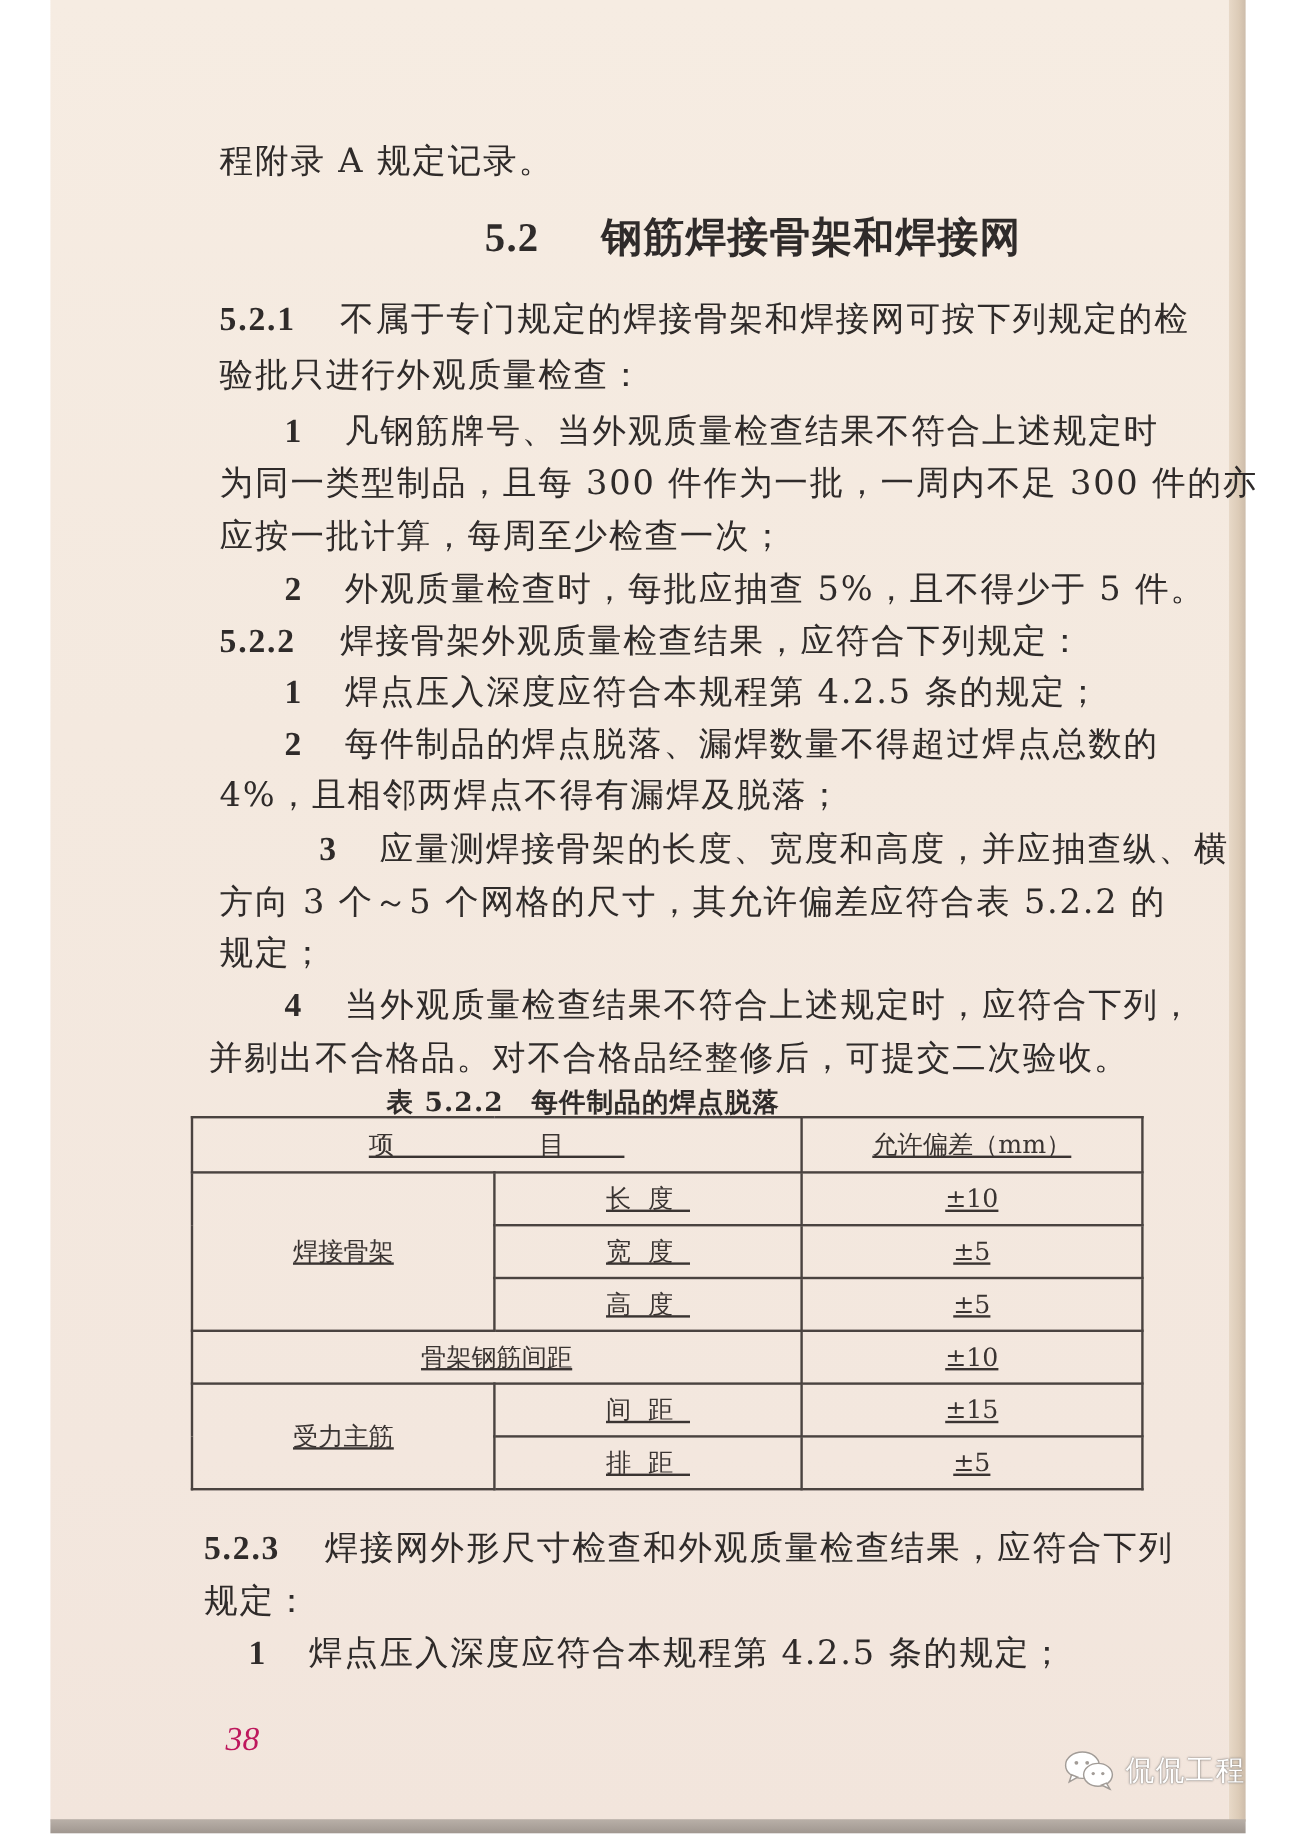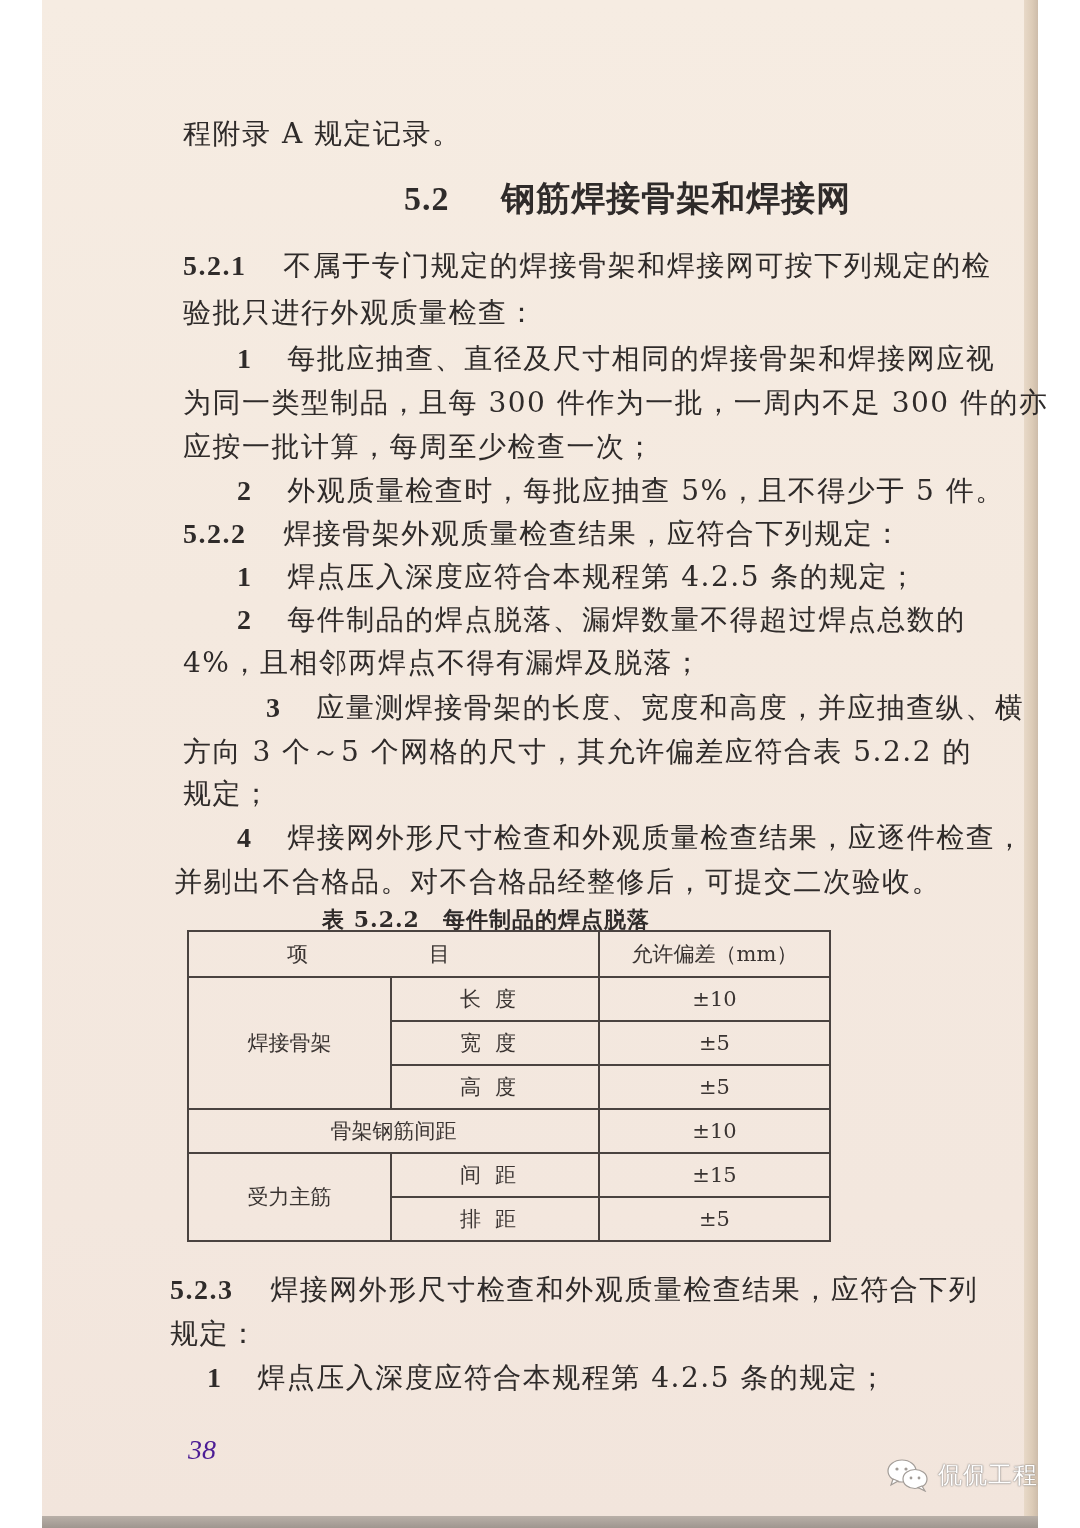--- a/index.html
+++ b/index.html
@@ -28,33 +28,33 @@
   .sec-num { font-family: "Liberation Serif", serif; font-weight: bold; }
   .heading {
     position: absolute; font-size: 34px; line-height: 36px; font-weight: bold; white-space: nowrap;
     letter-spacing: 1px;
   }
   .table-caption {
     position: absolute; font-size: 22px; line-height: 30px; font-weight: bold; white-space: nowrap;
     letter-spacing: 1px;
   }
   table.dev {
-    position: absolute; left: 187px; top: 930px; width: 644px;
-    border-collapse: collapse; font-size: 21px; color: #3a3432;
+    position: absolute; left: 159px; top: 930px; width: 794px;
+    border-collapse: collapse; font-size: 21px; color: #3a3432; text-decoration: underline;
   }
   table.dev td {
     border: 2px solid #4a4340; text-align: center; vertical-align: middle; padding: 0;
   }
   table.dev tr { height: 44px; }
   table.dev .head td { height: 44px; }
   .wide-letter { letter-spacing: 14px; }
   .wide-head { letter-spacing: 50px; }
   .page-number {
     position: absolute; left: 188px; top: 1434px; font-size: 28px; font-style: italic;
-    font-family: "Liberation Serif", serif; color: #4c1d95;
+    font-family: "Liberation Serif", serif; color: #be185d;
   }
   .watermark {
     position: absolute; left: 886px; top: 1458px; display: flex; align-items: center; gap: 8px;
     color: #ffffff;
     text-shadow: 0 0 2px #8b8580, 0 0 1px #6d6864;
     font-family: "DejaVu Sans", sans-serif; font-size: 24px; letter-spacing: 1px;
   }
   .wm-icon { width: 44px; height: 34px; }
 </style>
 </head>
@@ -77,21 +77,21 @@
   <div class="line" style="left:183px; top:246px;">
     <span class="sec-num">5.2.1</span>
     <span style="display:inline-block;width:16px;"></span>
     <span>不属于专门规定的焊接骨架和焊接网可按下列规定的检</span>
   </div>
   <div class="line" style="left:183px; top:293px;">验批只进行外观质量检查：</div>
 
   <div class="line" style="left:237px; top:339px;">
     <span class="sec-num">1</span>
     <span style="display:inline-block;width:14px;"></span>
-    <span>每批应抽查、直径及尺寸相同的焊接骨架和焊接网应视</span>
+    <span>凡钢筋牌号、当外观质量检查结果不符合上述规定时</span>
   </div>
   <div class="line" style="left:183px; top:383px;">为同一类型制品，且每 300 件作为一批，一周内不足 300 件的亦</div>
   <div class="line" style="left:183px; top:427px;">应按一批计算，每周至少检查一次；</div>
 
   <div class="line" style="left:237px; top:471px;">
     <span class="sec-num">2</span>
     <span style="display:inline-block;width:14px;"></span>
     <span>外观质量检查时，每批应抽查 5%，且不得少于 5 件。</span>
   </div>
 
@@ -118,21 +118,21 @@
     <span class="sec-num">3</span>
     <span style="display:inline-block;width:14px;"></span>
     <span>应量测焊接骨架的长度、宽度和高度，并应抽查纵、横</span>
   </div>
   <div class="line" style="left:183px; top:732px;">方向 3 个～5 个网格的尺寸，其允许偏差应符合表 5.2.2 的</div>
   <div class="line" style="left:183px; top:774px;">规定；</div>
 
   <div class="line" style="left:237px; top:818px;">
     <span class="sec-num">4</span>
     <span style="display:inline-block;width:14px;"></span>
-    <span>焊接网外形尺寸检查和外观质量检查结果，应逐件检查，</span>
+    <span>当外观质量检查结果不符合上述规定时，应符合下列，</span>
   </div>
   <div class="line" style="left:174px; top:862px;">并剔出不合格品。对不合格品经整修后，可提交二次验收。</div>
 
   <div class="table-caption" style="left:322px; top:904px;">表 5.2.2　每件制品的焊点脱落</div>
 
   <table class="dev">
     <colgroup>
       <col style="width:253px">
       <col style="width:256px">
       <col style="width:285px">

